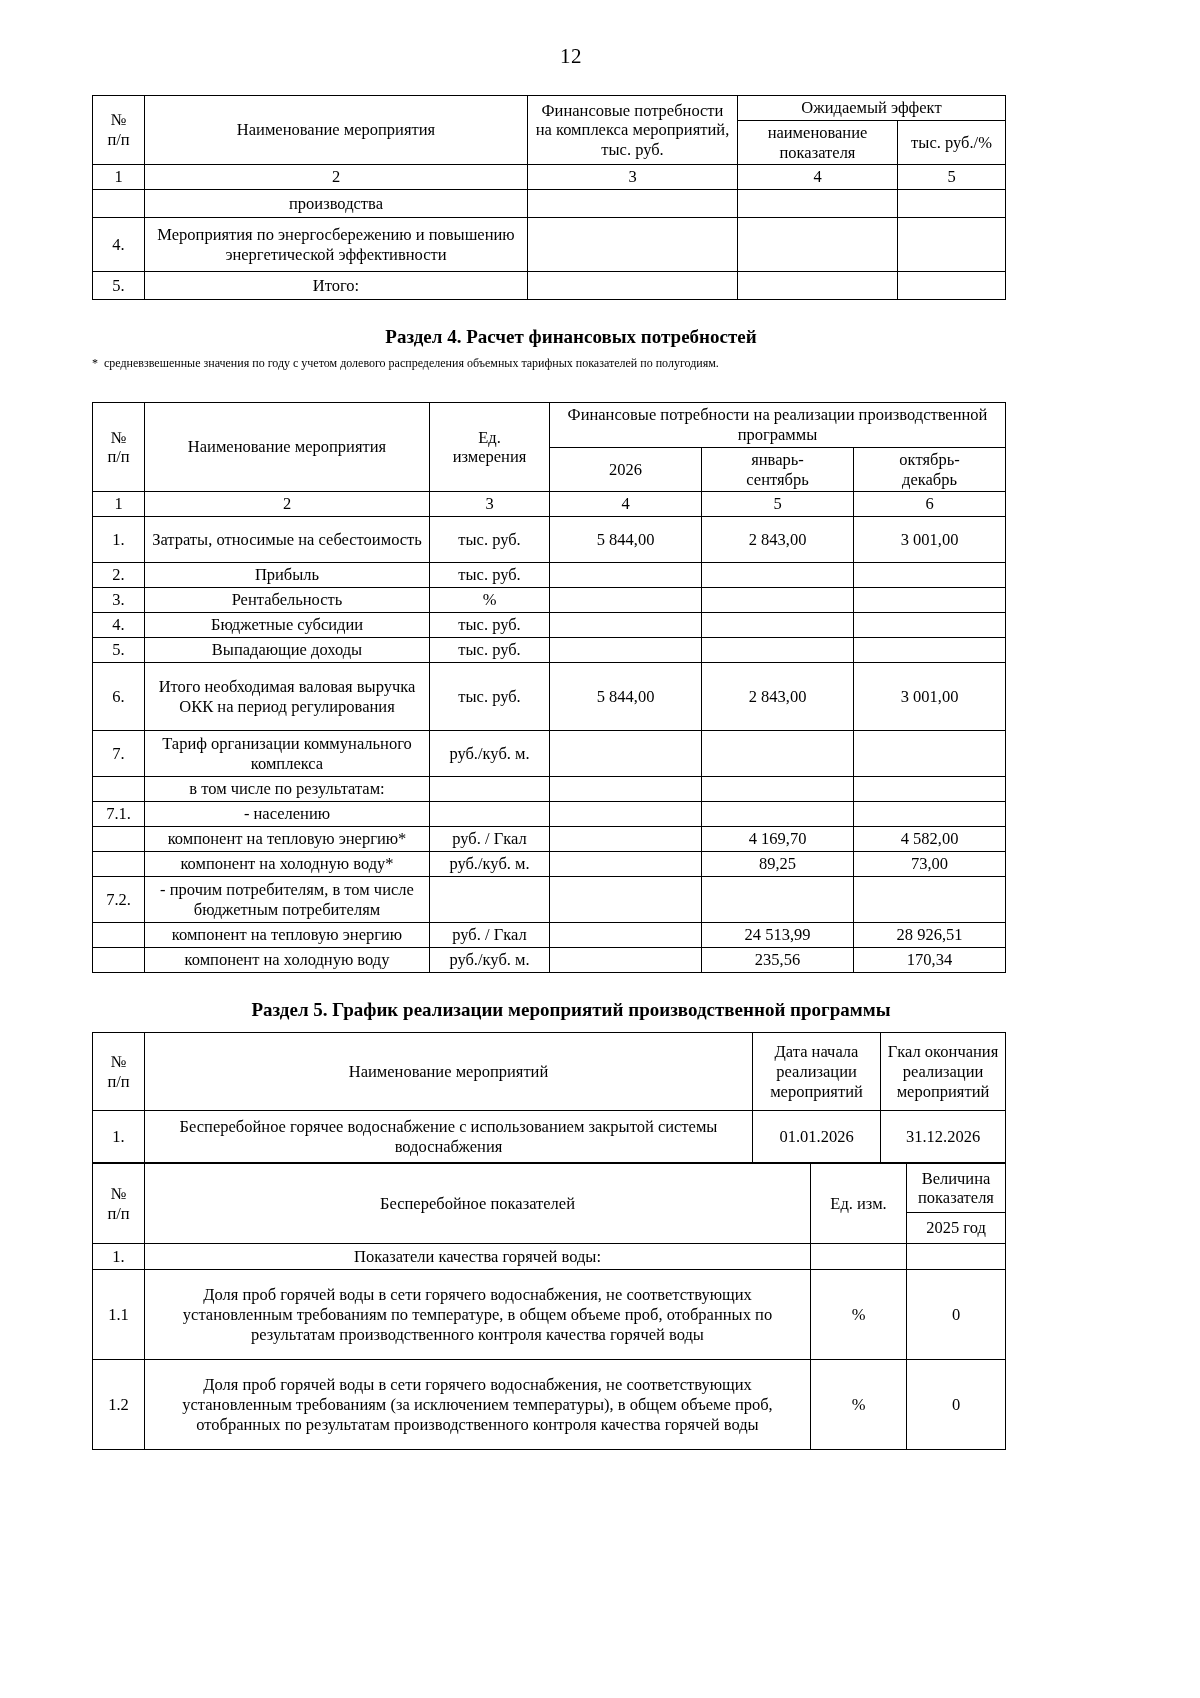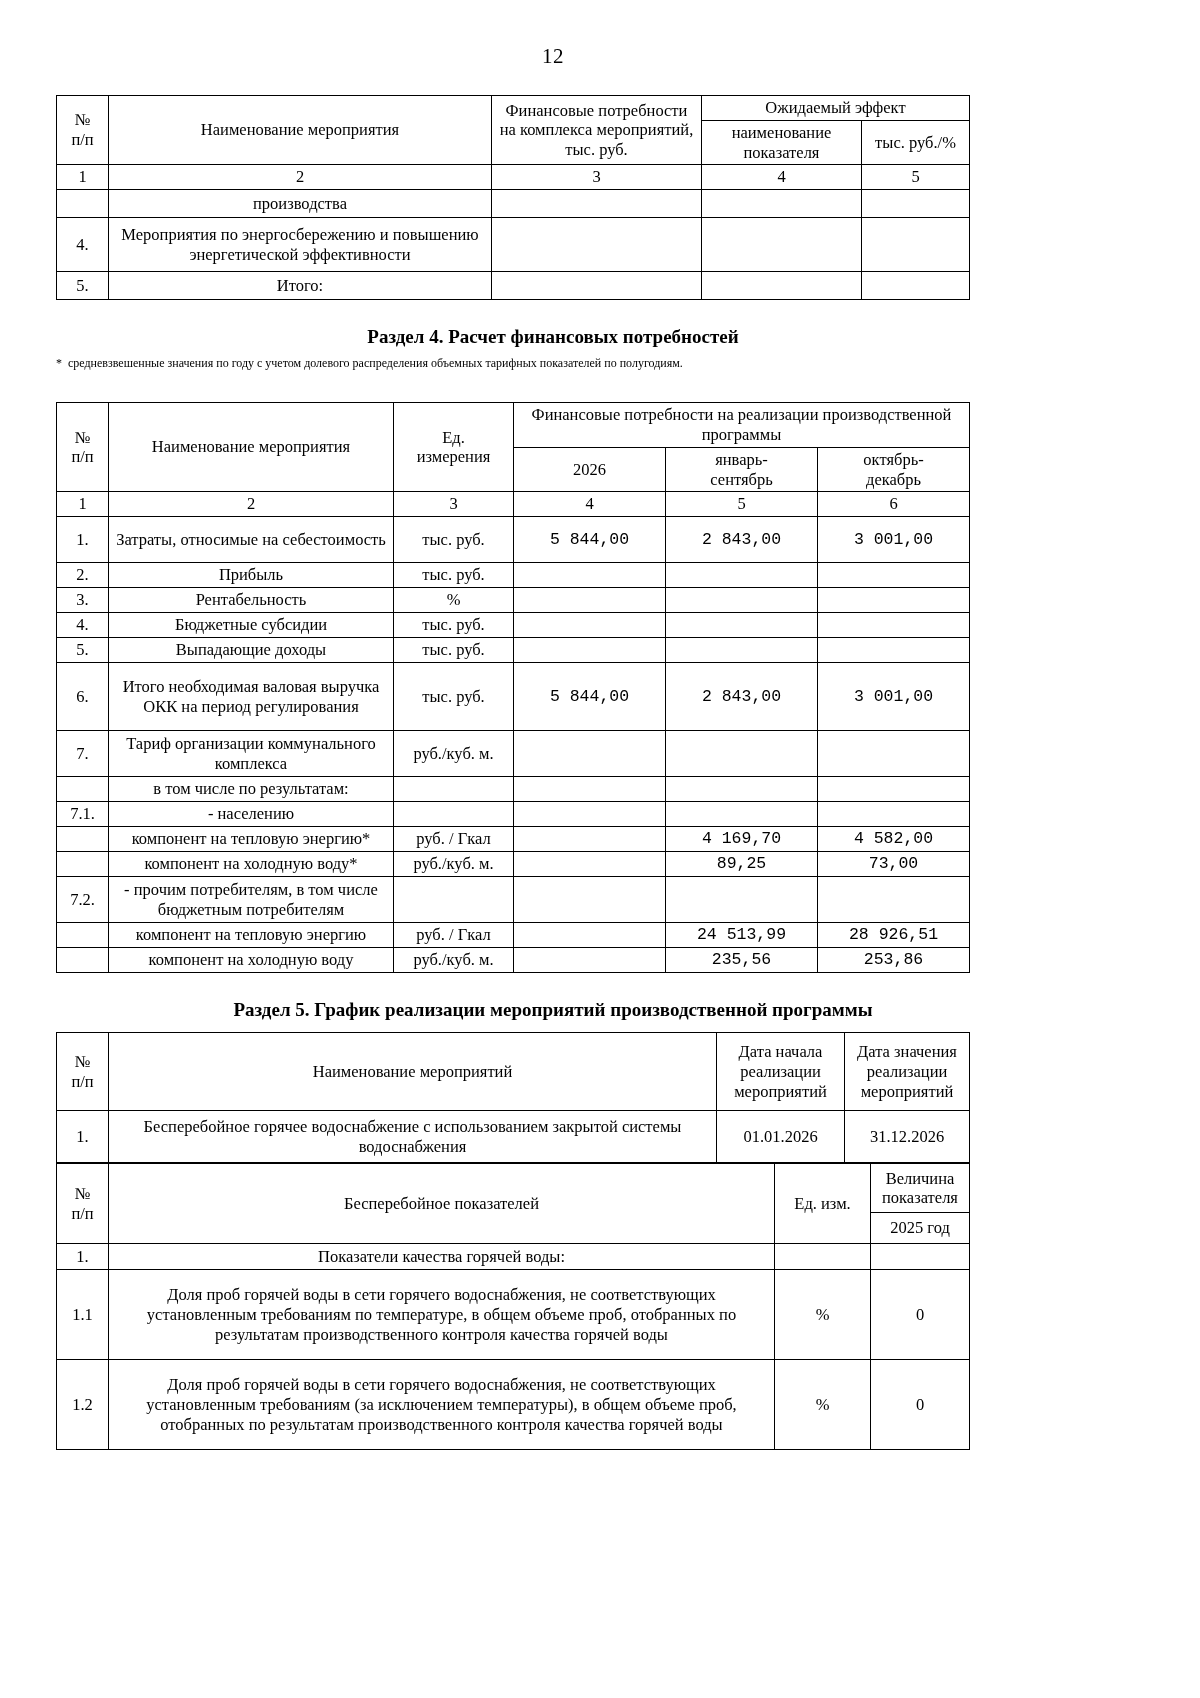--- a/index.html
+++ b/index.html
@@ -12,21 +12,21 @@
     height: 1698px;
     font-family: "Liberation Serif", "DejaVu Serif", serif;
     color: #000000;
     -webkit-font-smoothing: antialiased;
   }
   .page {
     position: relative;
     width: 1200px;
     height: 1698px;
     box-sizing: border-box;
-    padding: 44px 150px 0 56px;
+    padding: 44px 150px 0 92px;
   }
   .page-number {
     text-align: center;
     font-size: 21px;
     margin: 0 0 26px 0;
     letter-spacing: 0.5px;
   }
 
   table.doc {
     border-collapse: collapse;
@@ -60,21 +60,21 @@
 
   p.note {
     font-size: 12px;
     line-height: 1.42;
     text-align: justify;
     margin: 0 0 0 0;
     text-indent: 0;
   }
   p.note .star { margin-right: 6px; }
   .spacer-30 { height: 30px; }
-  .numcell { text-align: center; font-family: Liberation Mono, monospace; }
+  .numcell { text-align: center; }
 </style>
 </head>
 <body>
 
 <div class="page">
 
   <div class="page-number">12</div>
 
   <table class="doc">
     <colgroup>
@@ -283,21 +283,21 @@
         <td class="numcell"></td>
         <td class="numcell">24 513,99</td>
         <td class="numcell">28 926,51</td>
       </tr>
       <tr style="height:25px">
         <td></td>
         <td class="left">компонент на холодную воду</td>
         <td>руб./куб. м.</td>
         <td class="numcell"></td>
         <td class="numcell">235,56</td>
-        <td class="numcell">253,86</td>
+        <td class="numcell">170,34</td>
       </tr>
     </tbody>
   </table>
 
   <h2 class="section-title tight">Раздел 5. График реализации мероприятий производственной программы</h2>
 
   <table class="doc">
     <colgroup>
       <col style="width:52px">
       <col style="width:608px">
@@ -310,21 +310,21 @@
           <div>№</div>
           <div>п/п</div>
         </th>
         <th class="vmid">Наименование мероприятий</th>
         <th class="vmid">
           <div>Дата начала</div>
           <div>реализации</div>
           <div>мероприятий</div>
         </th>
         <th class="vmid">
-          <div>Дата значения</div>
+          <div>Гкал окончания</div>
           <div>реализации</div>
           <div>мероприятий</div>
         </th>
       </tr>
     </thead>
     <tbody>
       <tr style="height:52px">
         <td>1.</td>
         <td class="center">Бесперебойное горячее водоснабжение с использованием закрытой системы водоснабжения</td>
         <td>01.01.2026</td>

